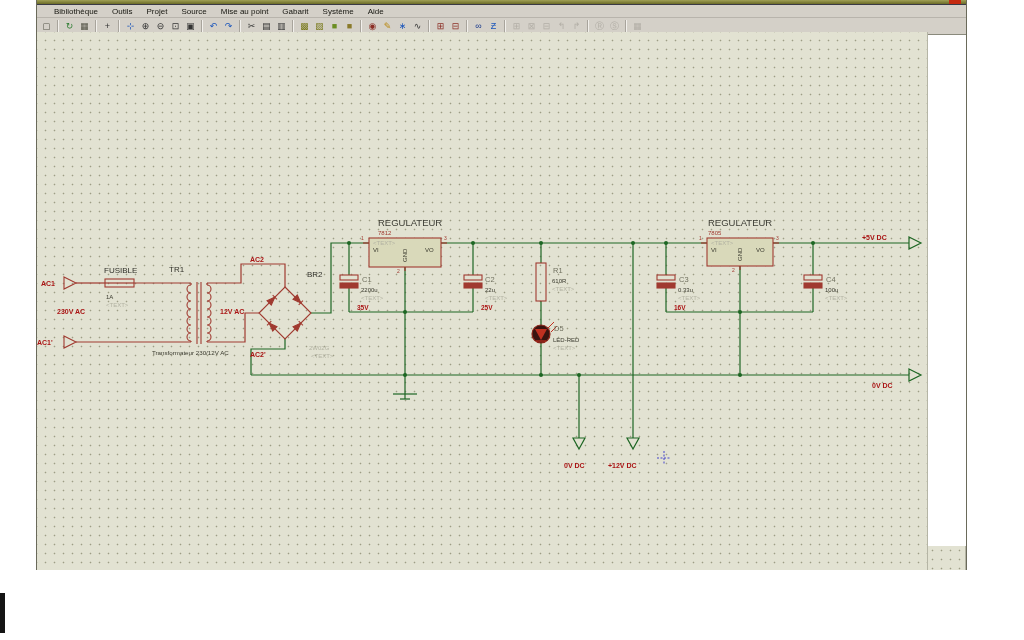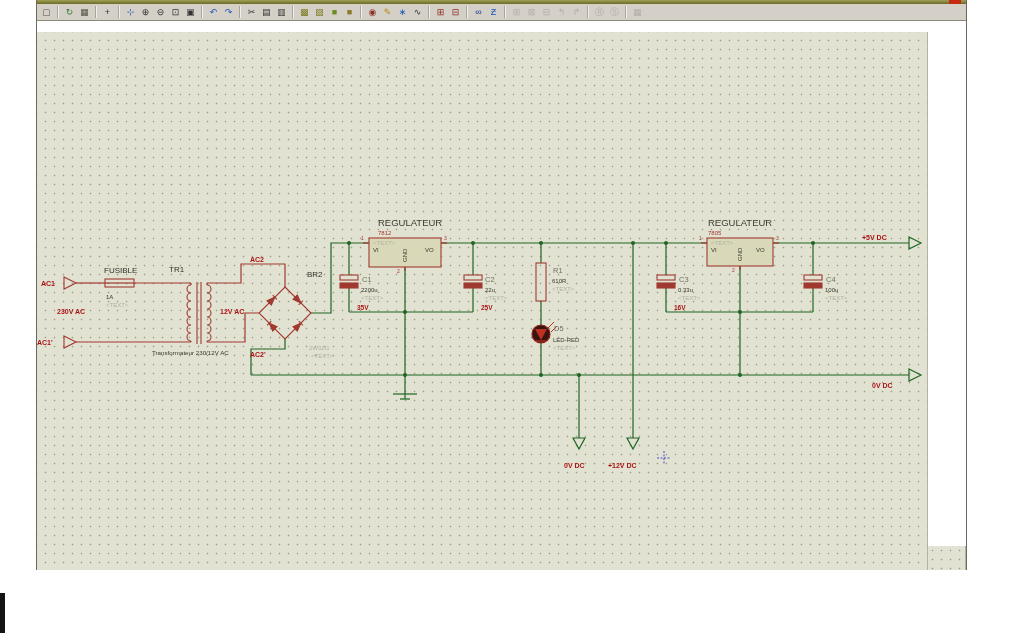--- a/index.html
+++ b/index.html
@@ -45,20 +45,30 @@
   .cap-small{fill:#3a3a2e;font-size:6.2px;}
 </style>
 </head>
 <body>
 
 <div class="page">
   <div class="app-window">
     <div class="titlebar">
       <div class="titlebar-btn"></div>
     </div>
+    <div class="menubar">
+        <span class="menu-item">Bibliothèque</span>
+        <span class="menu-item">Outils</span>
+        <span class="menu-item">Projet</span>
+        <span class="menu-item">Source</span>
+        <span class="menu-item">Mise au point</span>
+        <span class="menu-item">Gabarit</span>
+        <span class="menu-item">Système</span>
+        <span class="menu-item">Aide</span>
+      </div>
     <div class="toolbar">
         <span class="tb-btn" style="color: rgb(85, 85, 72);">▢</span>
         <span class="tb-sep"></span>
         <span class="tb-btn" style="color: rgb(46, 125, 50);">↻</span>
         <span class="tb-btn" style="color: rgb(85, 85, 72);">▦</span>
         <span class="tb-sep"></span>
         <span class="tb-btn" style="color: rgb(51, 51, 51);">+</span>
         <span class="tb-sep"></span>
         <span class="tb-btn" style="color: rgb(26, 85, 187);">⊹</span>
         <span class="tb-btn" style="color: rgb(51, 51, 51);">⊕</span>

